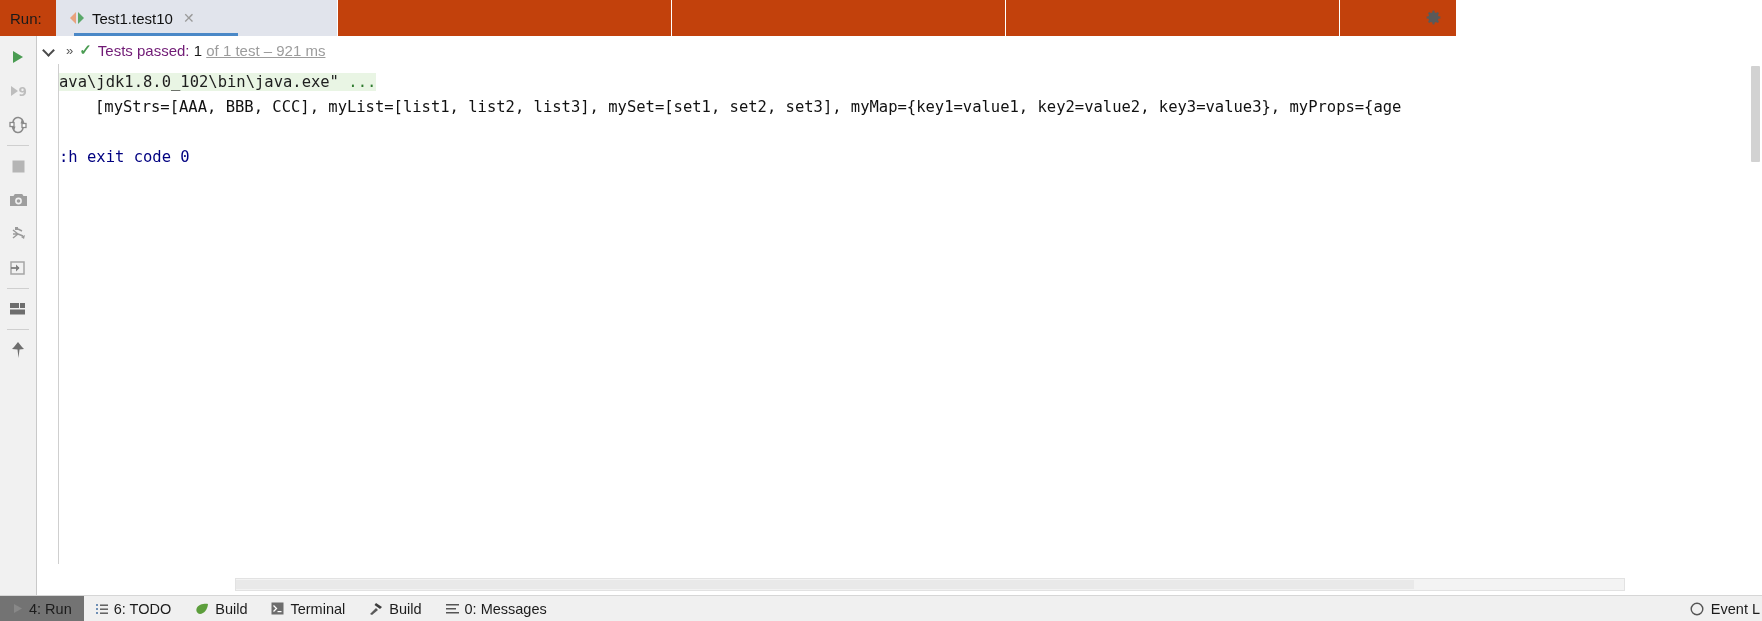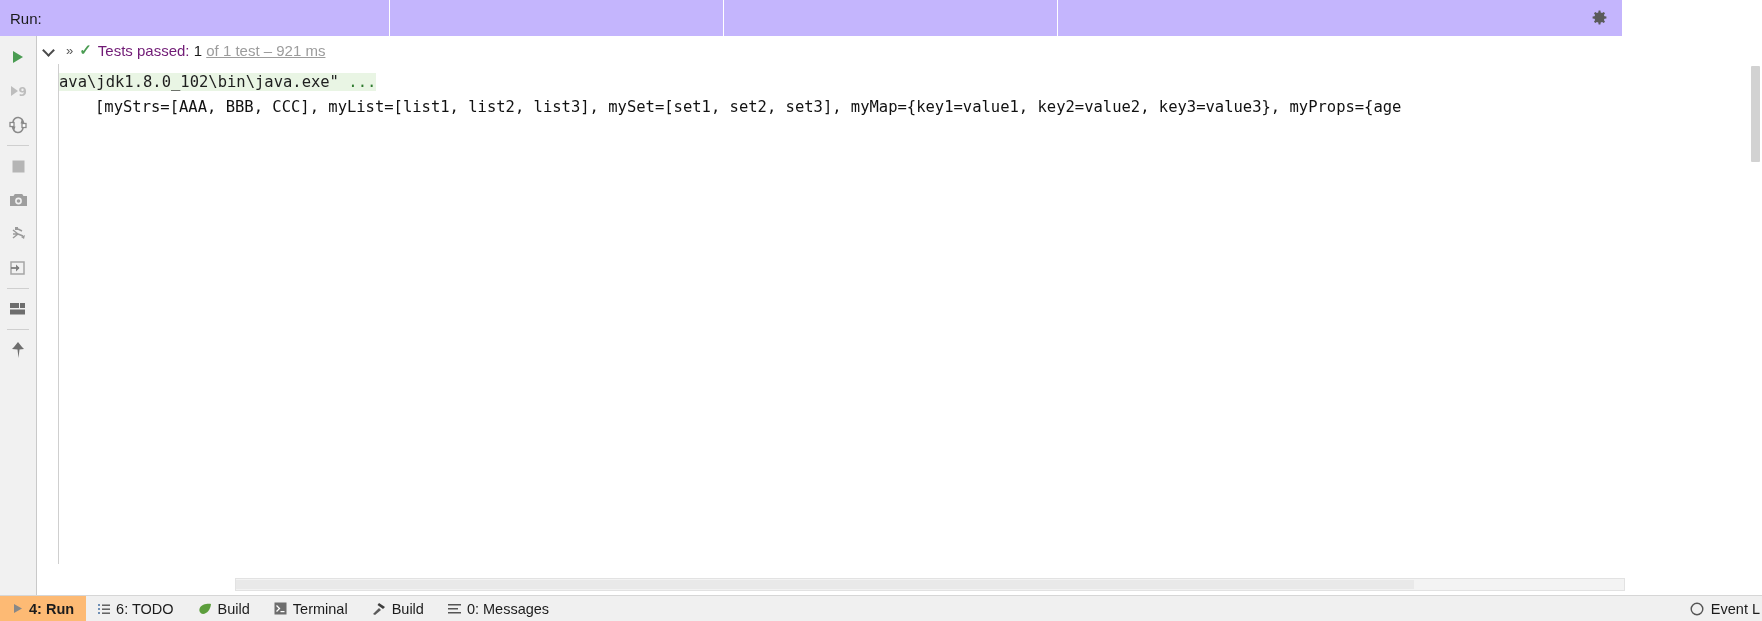--- a/index.html
+++ b/index.html
@@ -14,22 +14,22 @@
     font-size: 15px;
     color: #000000;
     overflow: hidden;
     position: relative;
   }
 
   
   .tabstrip {
     position: absolute;
     left: 0; top: 0;
-    width: 1622px; height: 36px;
-    background: #c4b5fd;
+    width: 1456px; height: 36px;
+    background: #c2410c;
     display: flex;
     align-items: stretch;
     box-sizing: border-box;
   }
   .tabstrip-cell {
     border-right: 1px solid #ffffff;
     box-sizing: border-box;
     position: relative;
   }
   .run-label {
@@ -282,39 +282,45 @@
   }
   .sb-item {
     display: flex;
     align-items: center;
     gap: 6px;
     padding: 0 12px;
     height: 26px;
     white-space: nowrap;
     cursor: default;
   }
-  .sb-item.active { background: #fdba74; font-weight: bold; }
+  .sb-item.active { background: #737373; }
   .sb-right {
     margin-left: auto;
     display: flex;
     align-items: center;
     gap: 7px;
     padding-right: 2px;
     white-space: nowrap;
   }
   .sb-ico { display: inline-flex; align-items: center; }
 </style>
 </head>
 <body>
 
 <div class="tabstrip">
   <div class="tabstrip-cell run-label">
     <span>Run:</span>
   </div>
 
+  <div class="tabstrip-cell tab-active">
+    <span class="tab-runicon"></span>
+    <span class="tab-title">Test1.test10</span>
+    <span class="tab-close">✕</span>
+    <span class="tab-underline"></span>
+  </div>
 
   <div class="tabstrip-cell tabstrip-blank-a"></div>
   <div class="tabstrip-cell tabstrip-blank-b"></div>
   <div class="tabstrip-cell tabstrip-blank-c"></div>
   <div class="tabstrip-cell tabstrip-blank-d"></div>
 
   <div class="gear-wrap">
     <svg width="17" height="17" viewBox="0 0 17 17">
       <g fill="#5a5a5a">
         <path d="M8.5 5.6a2.9 2.9 0 100 5.8 2.9 2.9 0 000-5.8zm0 1.5a1.4 1.4 0 110 2.8 1.4 1.4 0 010-2.8z"></path>
@@ -420,20 +426,21 @@
 <div class="console">
   <div class="console-gutter"></div>
 
   <div class="console-body">
     <div class="cline cmd"><span class="hl"><span>ava\jdk1.8.0_102\bin\java.exe" </span><span class="ellip">...</span></span></div>
 
     <div class="cline out">[myStrs=[AAA, BBB, CCC], myList=[list1, list2, list3], mySet=[set1, set2, set3], myMap={key1=value1, key2=value2, key3=value3}, myProps={age</div>
 
     <div class="cline spacer"> </div>
 
+    <div class="cline exitc">:h exit code 0</div>
   </div>
 
   <div class="vscroll">
     <div class="vscroll-thumb"></div>
   </div>
 </div>
 
 <div class="belowconsole"></div>
 <div class="leftpad-bottom"></div>
 

